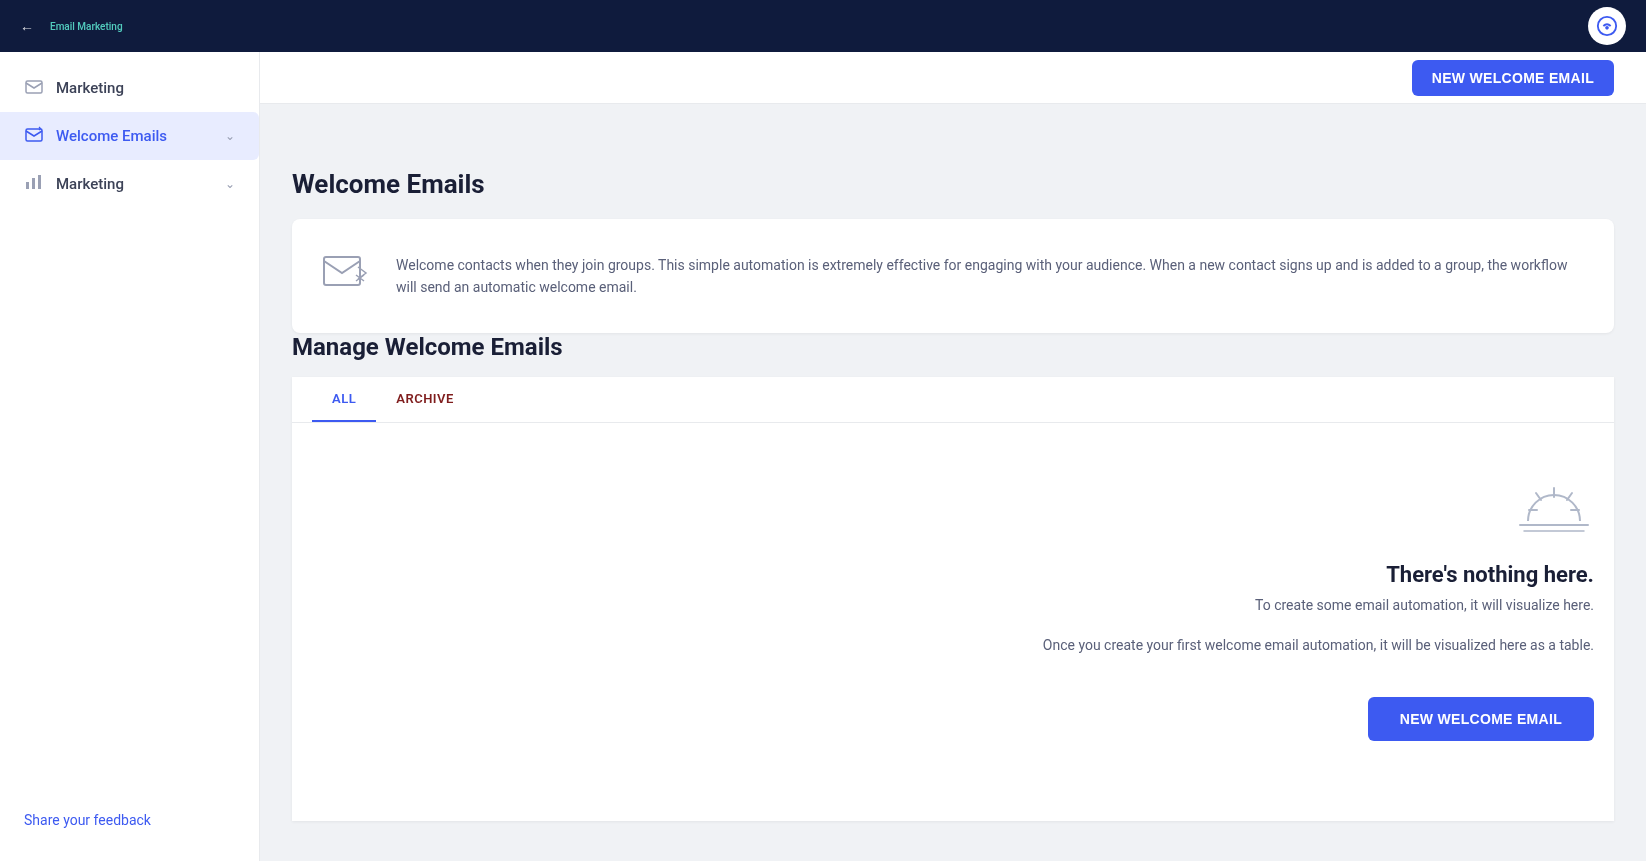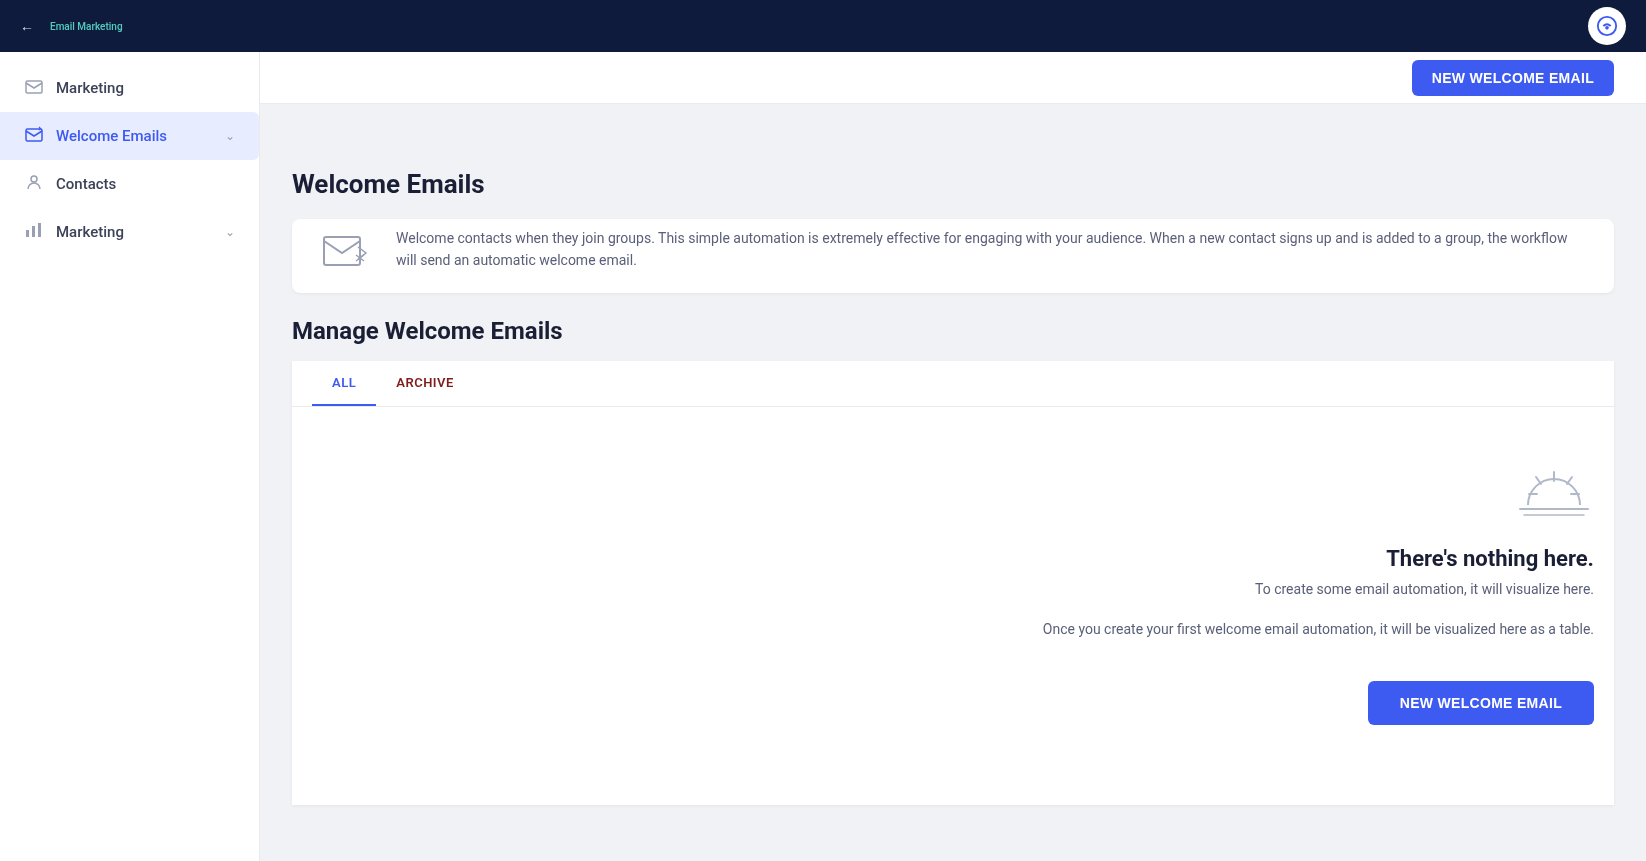--- a/index.html
+++ b/index.html
@@ -124,25 +124,24 @@
       font-size: 26px;
       font-weight: 700;
       color: #1a1f36;
       margin-bottom: 20px;
     }
 
     
     .info-card {
       background: #fff;
       border-radius: 8px;
-      padding: 8px 28px;
-      display: flex;
-      align-items: flex-start;
+      padding: 28px 28px;
+      display: flex;
+      align-items: center;
       gap: 24px;
-      margin-bottom: 24px;
       box-shadow: 0 1px 3px rgba(0,0,0,0.06);
     }
     .info-card-icon {
       font-size: 40px;
       flex-shrink: 0;
       color: #9aa0b4;
     }
     .info-card-text {
       font-size: 14px;
       color: #5a6079;
@@ -279,42 +278,36 @@
         <svg width="18" height="16" viewBox="0 0 18 16" fill="none">
           <rect x="1" y="3" width="16" height="12" rx="1.5" stroke="#3d5af1" stroke-width="1.5"></rect>
           <path d="M1 5l8 5 8-5" stroke="#3d5af1" stroke-width="1.5"></path>
           <path d="M14 1l1.5 1.5L14 4" stroke="#3d5af1" stroke-width="1.2"></path>
         </svg>
       </span>
       <span>Welcome Emails</span>
       <span class="chevron">⌄</span>
     </div>
 
-    <div class="sidebar-item">
-      <span class="icon">
-        <svg width="18" height="16" viewBox="0 0 18 16" fill="none">
-          <circle cx="9" cy="5" r="3" stroke="#9aa0b4" stroke-width="1.5"></circle>
-          <path d="M3 15c0-3.314 2.686-6 6-6s6 2.686 6 6" stroke="#9aa0b4" stroke-width="1.5"></path>
-        </svg>
-      </span>
-      <span>Contacts</span>
-    </div>
 
     <div class="sidebar-item">
       <span class="icon">
         <svg width="18" height="16" viewBox="0 0 18 16" fill="none">
           <rect x="1" y="8" width="3" height="7" fill="#9aa0b4"></rect>
           <rect x="7" y="4" width="3" height="11" fill="#9aa0b4"></rect>
           <rect x="13" y="1" width="3" height="14" fill="#9aa0b4"></rect>
         </svg>
       </span>
       <span>Marketing</span>
       <span class="chevron">⌄</span>
     </div>
 
+    <div class="sidebar-feedback">
+      <a>Share your feedback</a>
+    </div>
   </aside>
 
   <main class="main">
 
     <div class="main-header">
       <button class="btn-new-welcome">NEW WELCOME EMAIL</button>
     </div>
 
     <div class="content">
 

